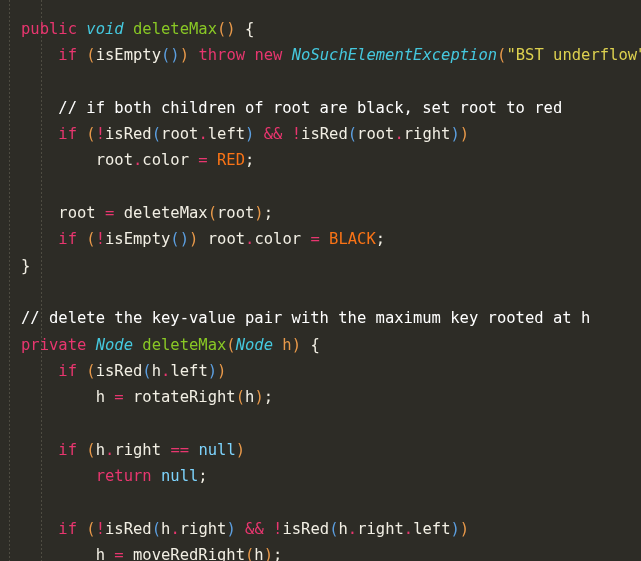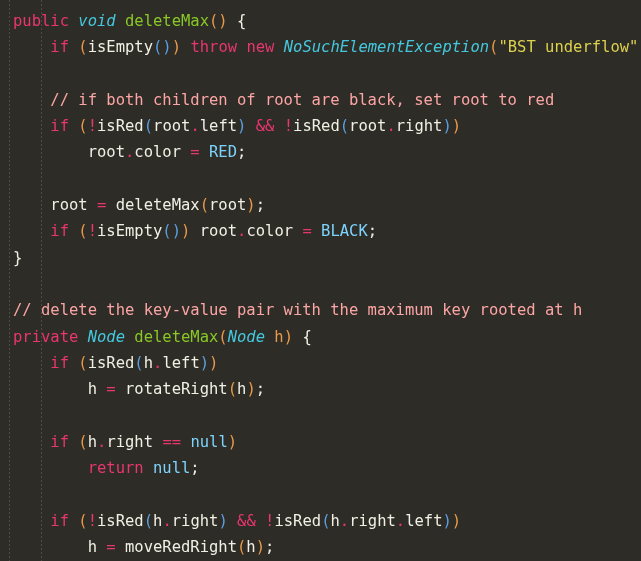--- a/index.html
+++ b/index.html
@@ -11,21 +11,21 @@
     width: 641px;
     height: 561px;
     overflow: hidden;
     font-family: "DejaVu Sans Mono", monospace;
   }
   #editor {
     position: relative;
     width: 641px;
     height: 561px;
     background: #2d2c26;
-    padding: 7px;
+    padding: 15px;
     box-sizing: border-box;
   }
   
   .guide {
     position: absolute;
     width: 1px;
     top: 0;
     background-image: linear-gradient(to bottom,
         #4e4c42 0px, #4e4c42 2px,
         rgba(0,0,0,0) 2px, rgba(0,0,0,0) 4px);
@@ -47,23 +47,23 @@
   .line {
     height: 26.3px;
     white-space: pre;
     padding-left: 6px;
   }
   
   .kw   { color: #e8366f; }            
   .type { color: #45c8de; font-style: italic; }
   .fn   { color: #89c825; }            
   .str  { color: #ddd14f; }            
-  .cmt  { color: #fca5a5; }            
+  .cmt  { color: #ffffff; }            
   .num  { color: #7dd3fc; }            
-  .cst  { color: #7dd3fc; }            
+  .cst  { color: #f97316; }            
   .par  { color: #e8994a; }            
   .op   { color: #e8366f; }            
   .pl   { color: #f2efe4; }            
   .b1   { color: #e8994a; }            
   .b2   { color: #5c9fe0; }            
   .brc  { color: #f2efe4; }            
 </style>
 </head>
 <body>
 

